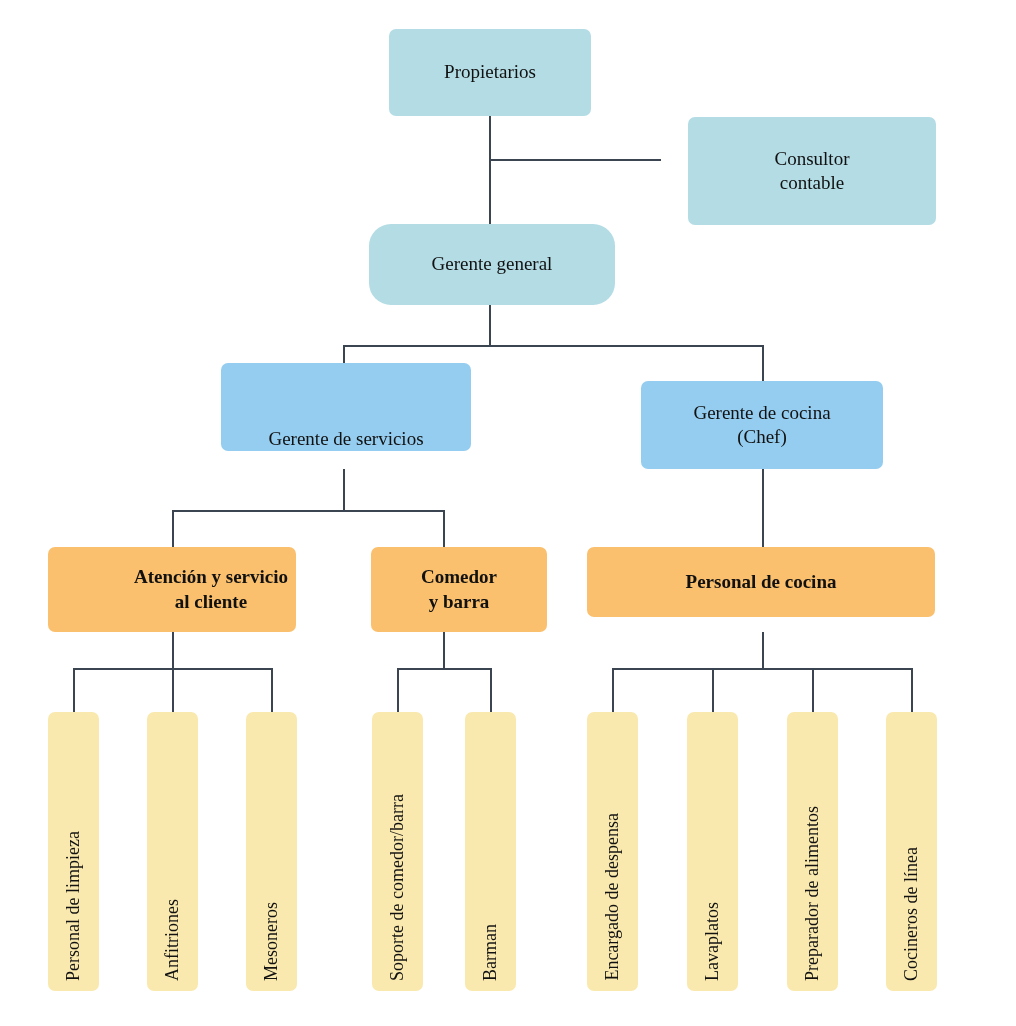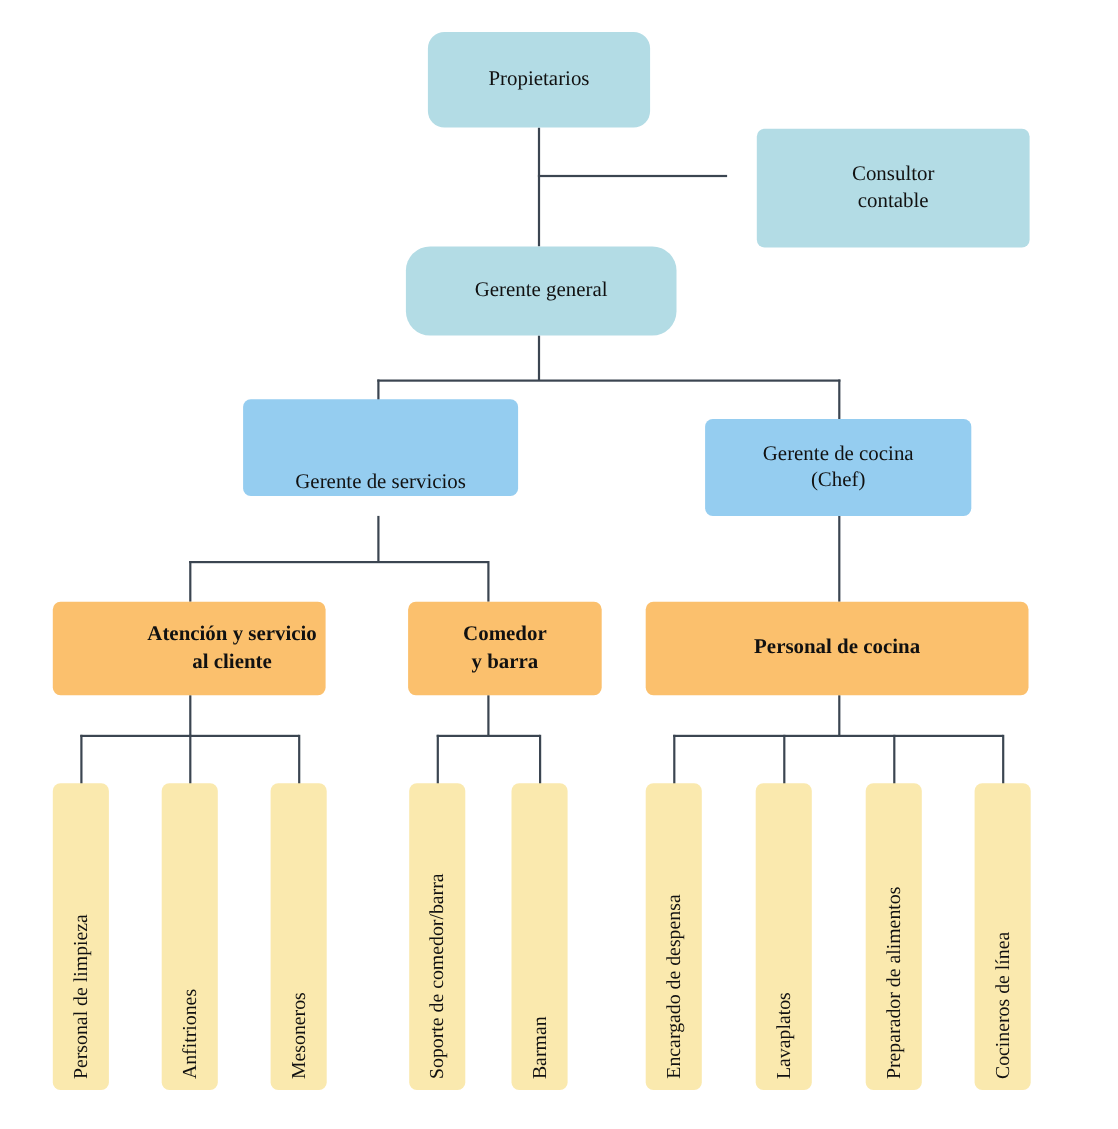--- a/index.html
+++ b/index.html
@@ -102,21 +102,21 @@
   <div class="connector v" style="left:397px; top:668px; height:46px;"></div>
   <div class="connector v" style="left:490px; top:668px; height:46px;"></div>
 
   <div class="connector v" style="left:762px; top:632px; height:37px;"></div>
   <div class="connector h" style="left:612px; top:668px; width:300px;"></div>
   <div class="connector v" style="left:612px; top:668px; height:46px;"></div>
   <div class="connector v" style="left:712px; top:668px; height:46px;"></div>
   <div class="connector v" style="left:812px; top:668px; height:46px;"></div>
   <div class="connector v" style="left:911px; top:668px; height:46px;"></div>
 
-  <div class="node level-exec" style="left:389px; top:29px; width:202px; height:87px;border-radius:15px;">
+  <div class="node level-exec" style="left:389px; top:29px; width:202px; height:87px;">
     <span class="label">Propietarios</span>
   </div>
 
   <div class="node level-exec" style="left:688px; top:117px; width:248px; height:108px;">
     <span class="label">Consultor
 contable</span>
   </div>
 
   <div class="node level-exec" style="left:369px; top:224px; width:246px; height:81px;border-radius:22px;">
     <span class="label">Gerente general</span>
@@ -134,21 +134,21 @@
   <div class="node level-dept" style="left:48px; top:547px; width:248px; height:85px;justify-content:flex-end;">
     <span class="label">Atención y servicio
 al cliente</span>
   </div>
 
   <div class="node level-dept" style="left:371px; top:547px; width:176px; height:85px;">
     <span class="label">Comedor
 y barra</span>
   </div>
 
-  <div class="node level-dept" style="left:587px; top:547px; width:348px; height:85px;">
+  <div class="node level-dept" style="left:587px; top:547px; width:348px; height:70px;">
     <span class="label">Personal de cocina</span>
   </div>
 
   <div class="node level-staff" style="left:48px; top:712px; width:51px; height:279px;">
     <span class="label">Personal de limpieza</span>
   </div>
 
   <div class="node level-staff" style="left:147px; top:712px; width:51px; height:279px;">
     <span class="label">Anfitriones</span>
   </div>

